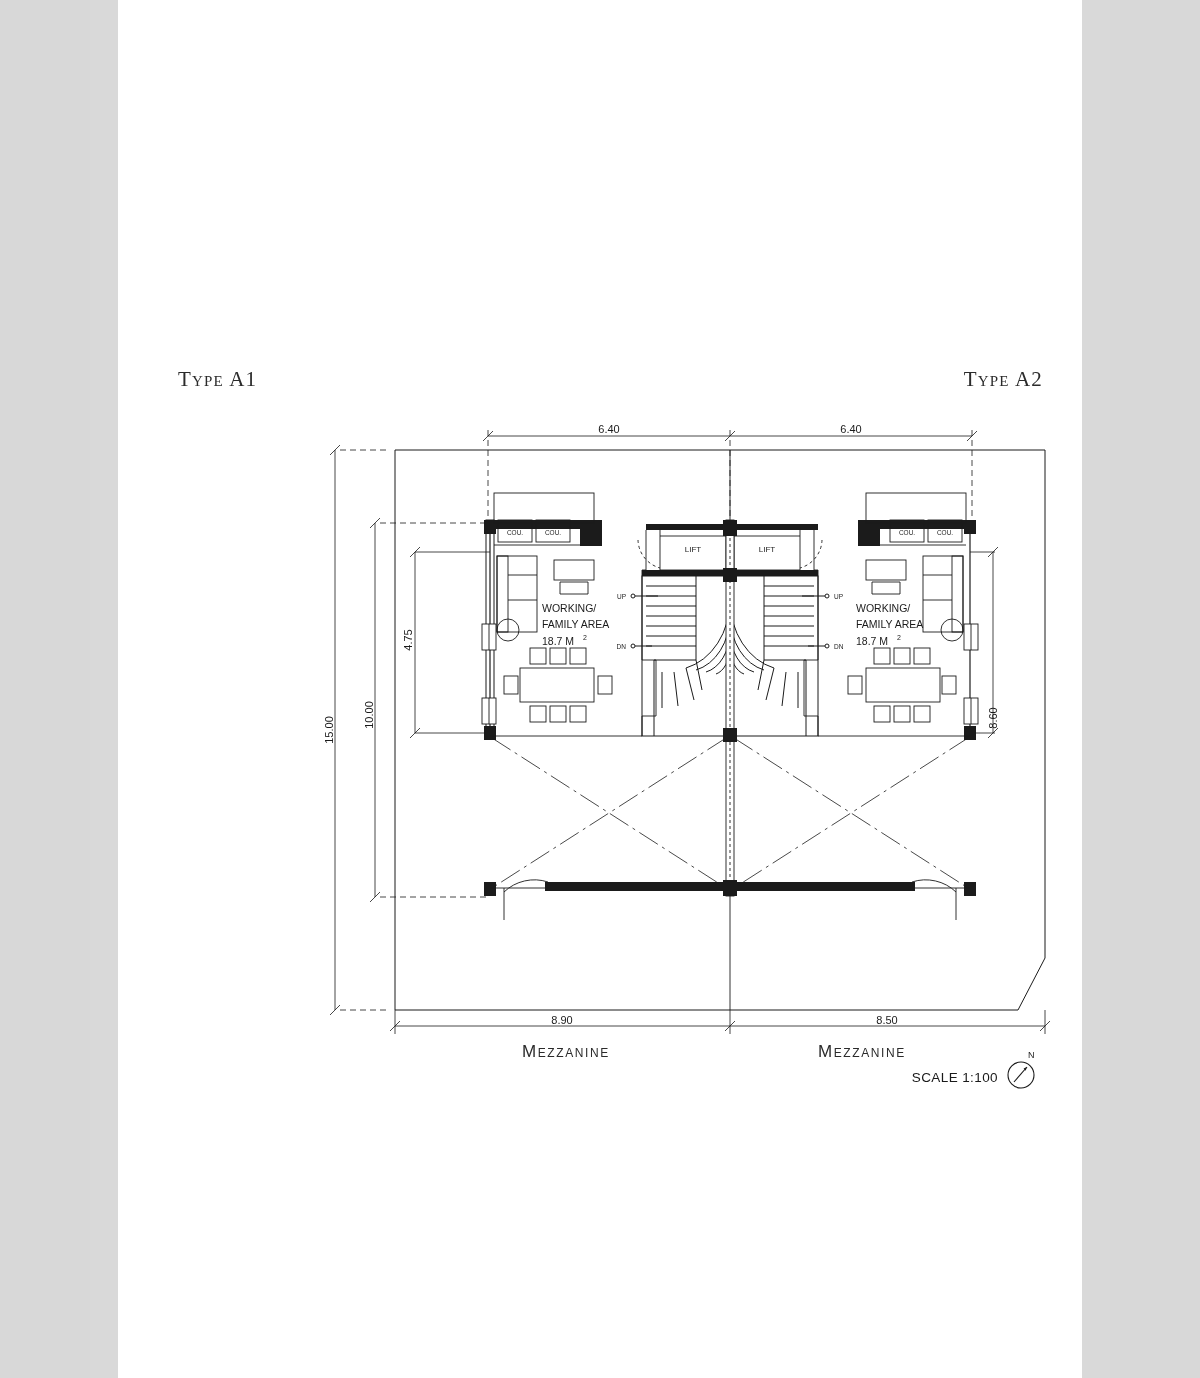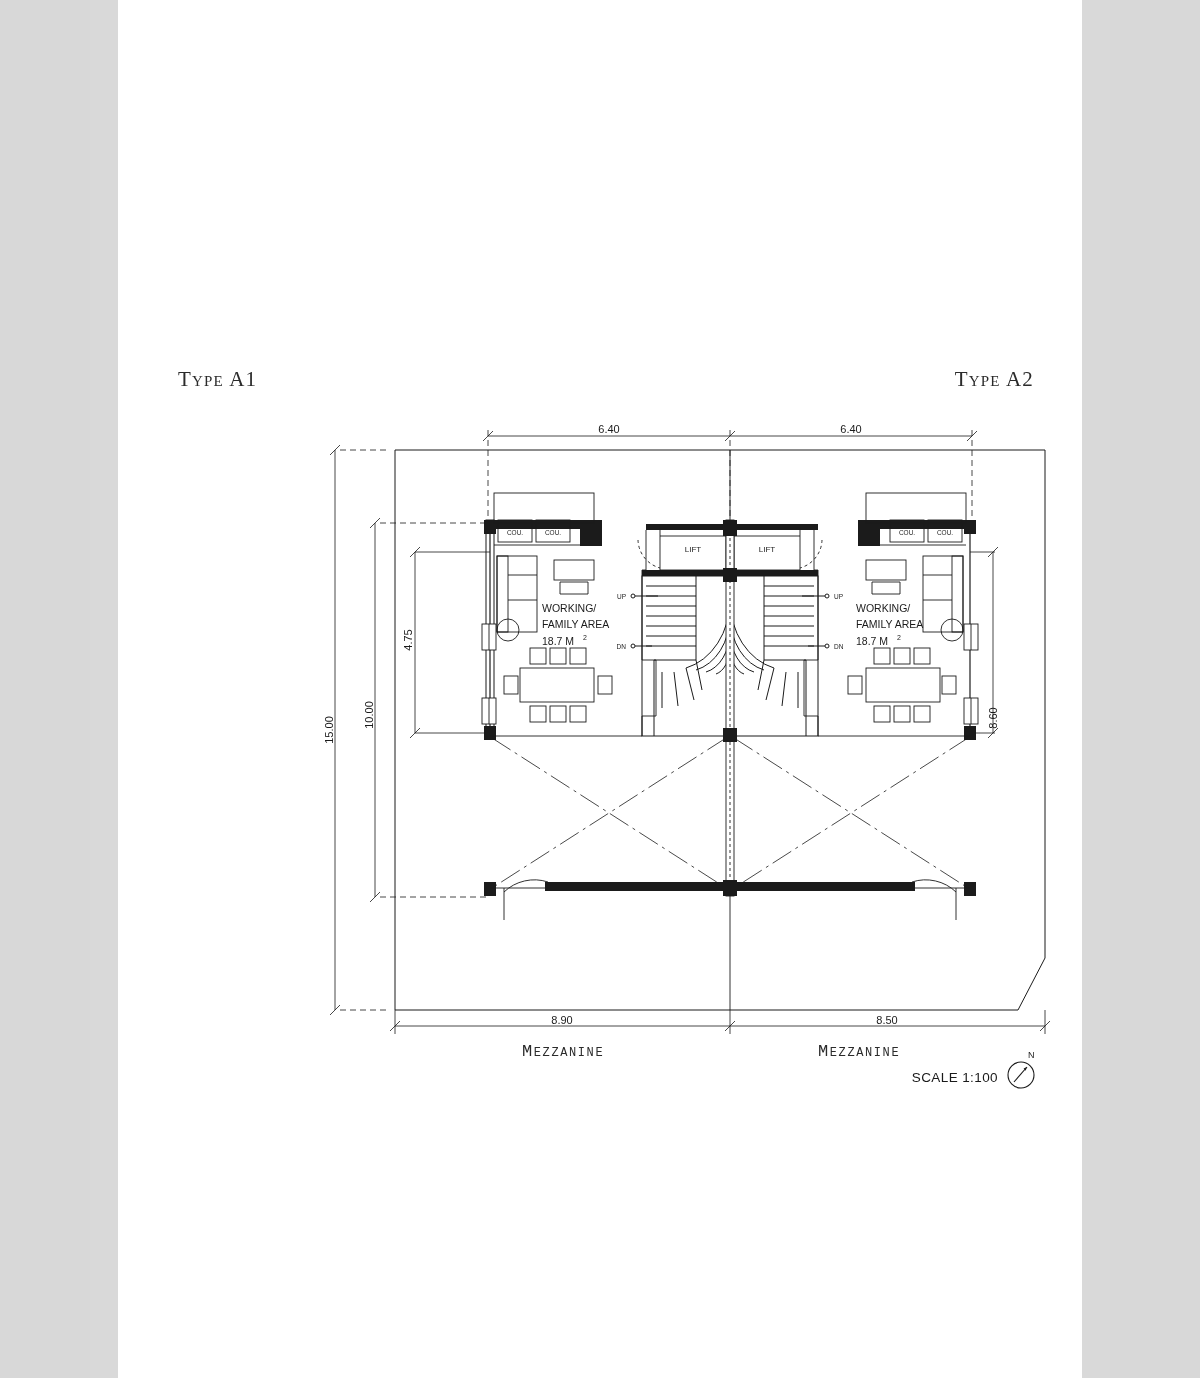--- a/index.html
+++ b/index.html
@@ -32,25 +32,25 @@
   .title-type {
     position: absolute;
     font-family: "Liberation Serif", serif;
     font-size: 21px;
     letter-spacing: 1.2px;
     color: #2b2b2b;
     font-variant: small-caps;
     white-space: nowrap;
   }
   #type-a1 { left: 88px; top: 367px; }
-  #type-a2 { right: 76px; top: 367px; text-align: right; }
+  #type-a2 { right: 67px; top: 367px; text-align: right; }
 
   .floor-label {
     position: absolute;
-    font-family: Liberation Mono, monospace;
+    font-family: Liberation Sans, sans-serif;
     font-size: 17px;
     letter-spacing: 1.6px;
     color: #2b2b2b;
     font-variant: small-caps;
     white-space: nowrap;
   }
   #mezz-left  { left: 432px; top: 1042px; }
   #mezz-right { left: 728px; top: 1042px; }
 
   #scale-label {

